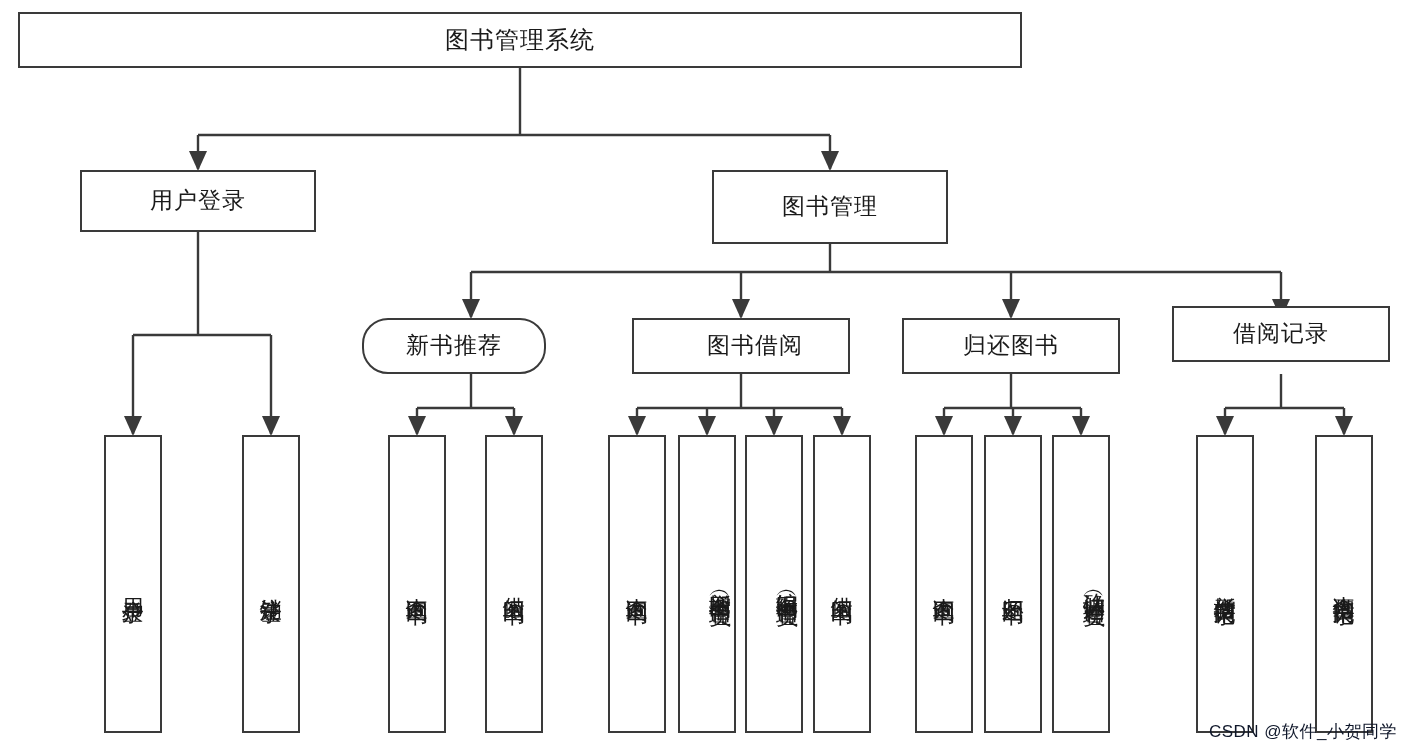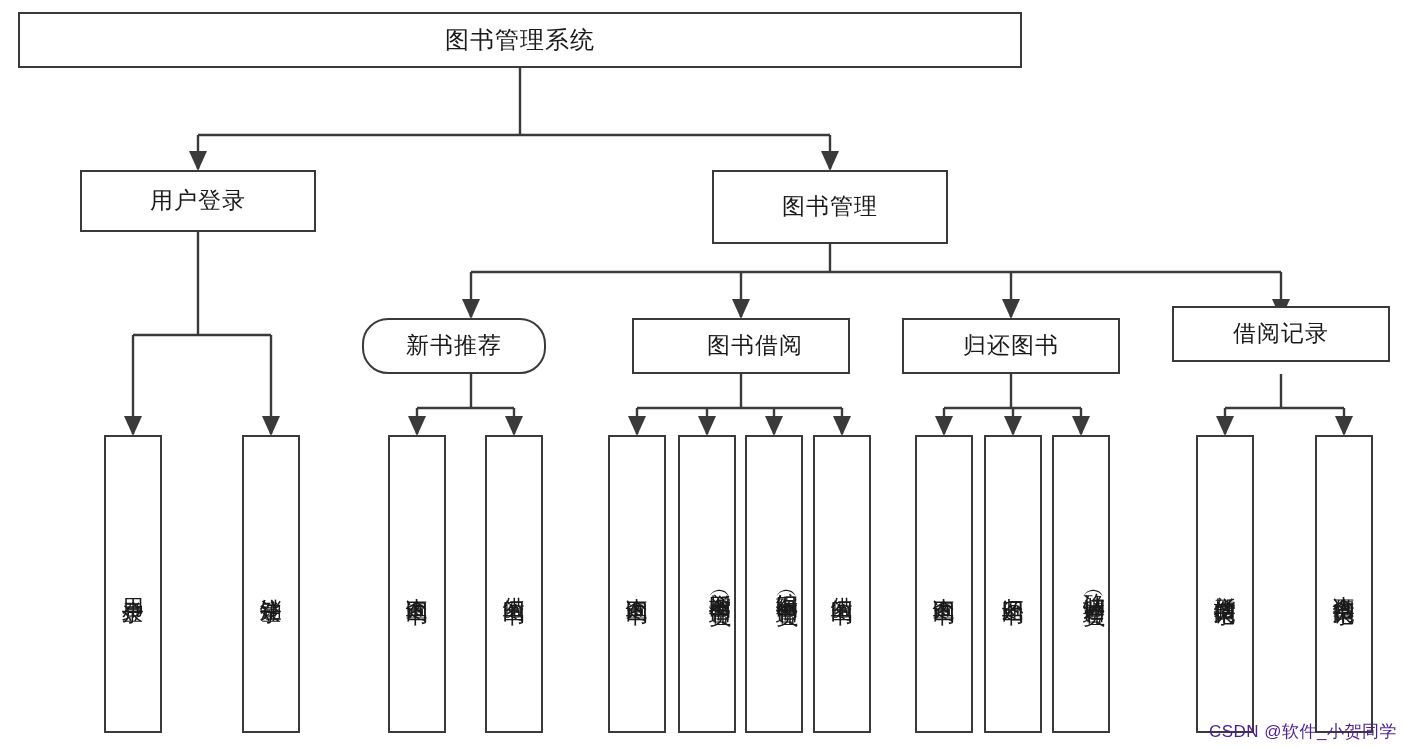--- a/index.html
+++ b/index.html
@@ -53,21 +53,21 @@
     justify-content: center;
   }
   .node.root {
     font-size: 24px;
   }
   .watermark {
     position: absolute;
     right: 8px;
     bottom: 4px;
     font-size: 17px;
-    color: #4c1d95;
+    color: #0f172a;
     white-space: nowrap;
     letter-spacing: 0.5px;
   }
 </style>
 </head>
 <body>
 
 <div id="canvas">
 
   <svg id="edges" viewBox="0 0 1405 747" xmlns="http://www.w3.org/2000/svg">

